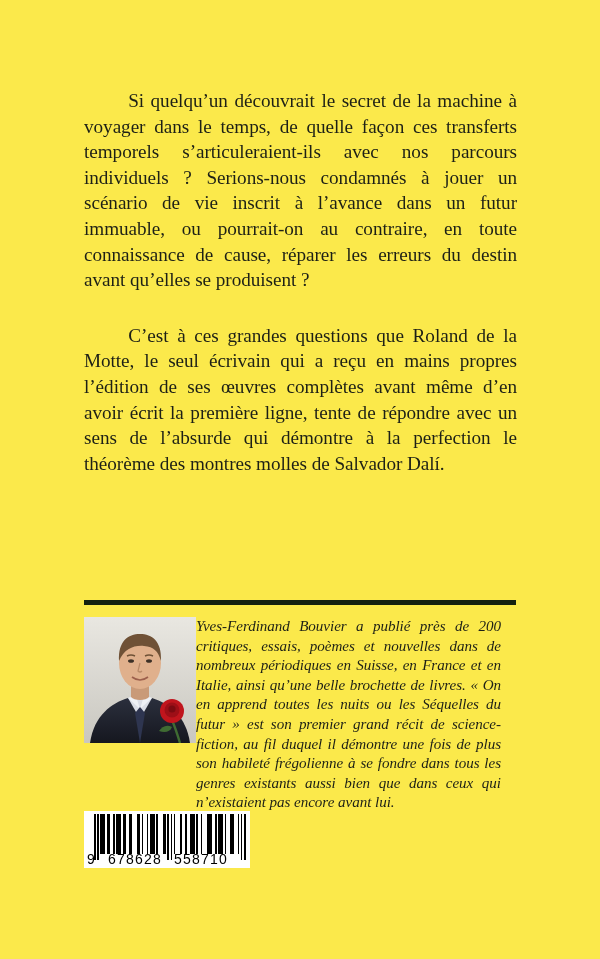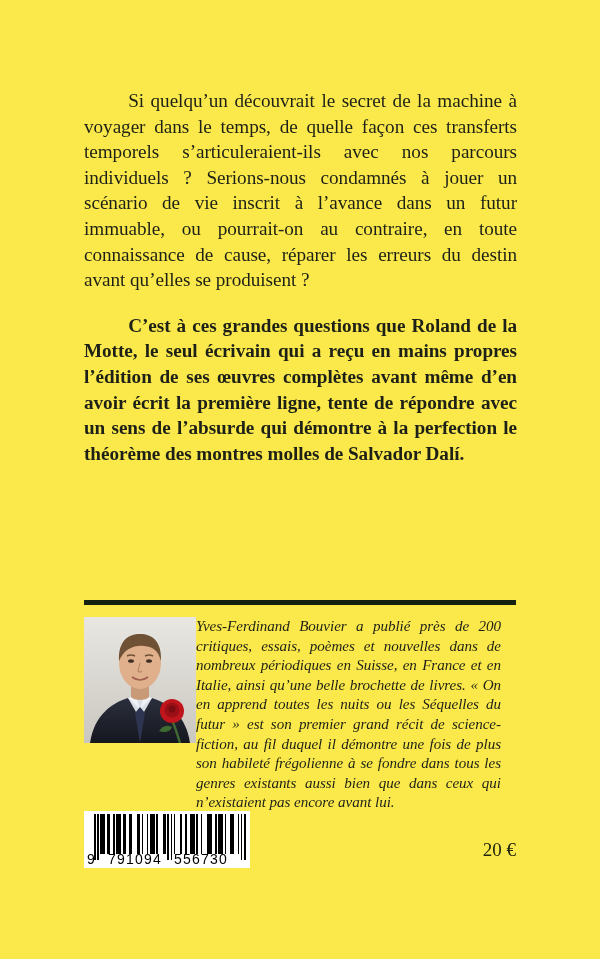--- a/index.html
+++ b/index.html
@@ -33,22 +33,21 @@
     color: #1d2016;
     font-size: 19.2px;
     line-height: 25.6px;
     text-align: justify;
     text-indent: 2.3em;
     hyphens: manual;
     -webkit-hyphens: manual;
     letter-spacing: -0.05px;
   }
   .blurb p + p {
-    margin-top: 20px;
-    font-weight: bold;
+    margin-top: 30px;
   }
 
   
   .divider {
     position: absolute;
     left: 84px;
     top: 600px;
     width: 432px;
     height: 5px;
     background: #15210f;
@@ -285,20 +284,19 @@
         <i style="width: 4.8px;"></i>
         <i style="width: 3.2px; background: transparent;"></i>
         <i style="width: 1.6px;"></i>
         <i style="width: 1.6px; background: transparent;"></i>
         <i class="g" style="width: 1.6px;"></i>
         <i class="g" style="width: 1.6px; background: transparent;"></i>
         <i class="g" style="width: 1.6px;"></i>
       </div>
     <div class="barcode-digits">
       <span class="d-lead">9</span>
-      <span class="d-left">791094</span>
-      <span class="d-right">556730</span>
+      <span class="d-left">678628</span>
+      <span class="d-right">558710</span>
     </div>
   </div>
 
-  <div class="price">20 €</div>
 
 </div>
 
 </body></html>

